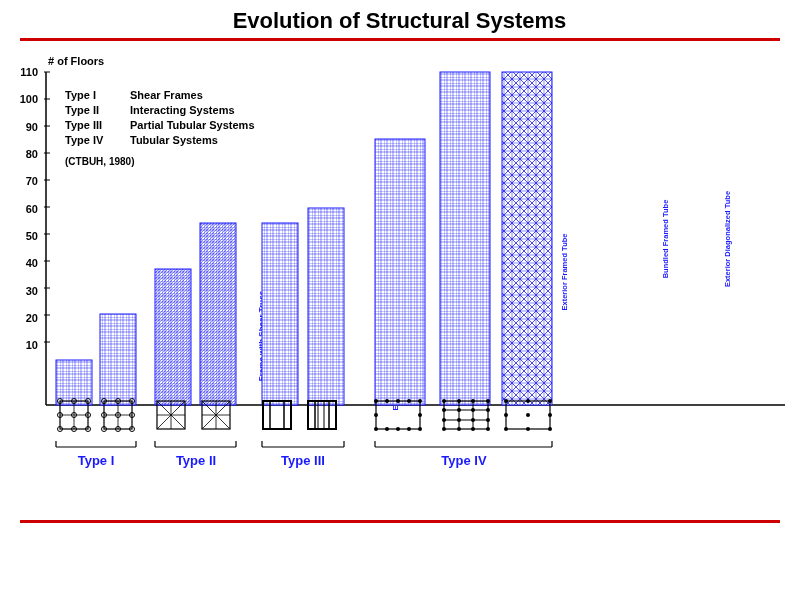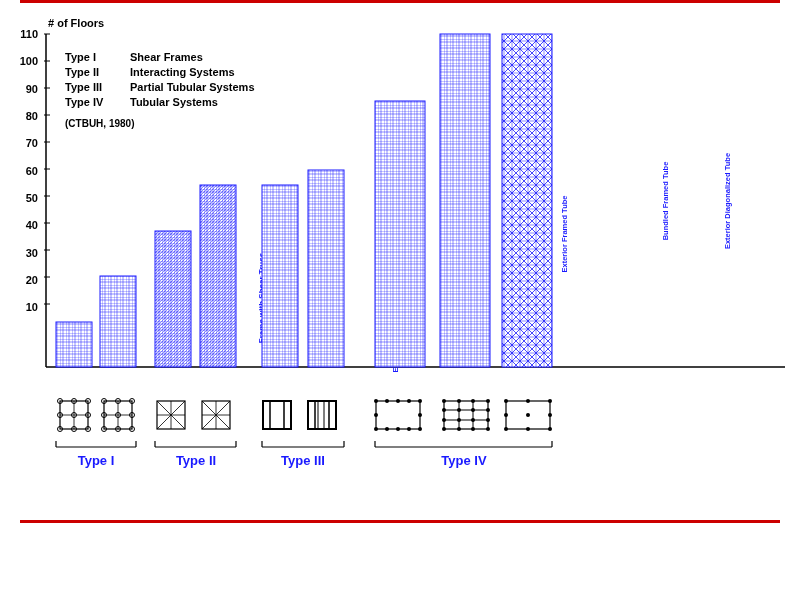--- a/index.html
+++ b/index.html
@@ -34,20 +34,21 @@
       width: 760px;
       height: 3px;
       background: #cc0000;
       margin: 3px auto 0 auto;
     }
   </style>
 </head>
 <body>
 
 <div class="page">
+  <div class="title">Evolution of Structural Systems</div>
   <div class="red-line-top"></div>
 
   <svg width="799" height="390" style="display:block; margin-top:2px;">
 
     <text x="48" y="18" font-size="11" font-weight="bold" fill="#000"># of Floors</text>
 
     <line x1="46" y1="25" x2="46" y2="358" stroke="#000" stroke-width="1.5"></line>
     <line x1="46" y1="358" x2="785" y2="358" stroke="#000" stroke-width="1.5"></line>
 
     <text x="38" y="29" font-size="11" font-weight="bold" fill="#000" text-anchor="end">110</text>

